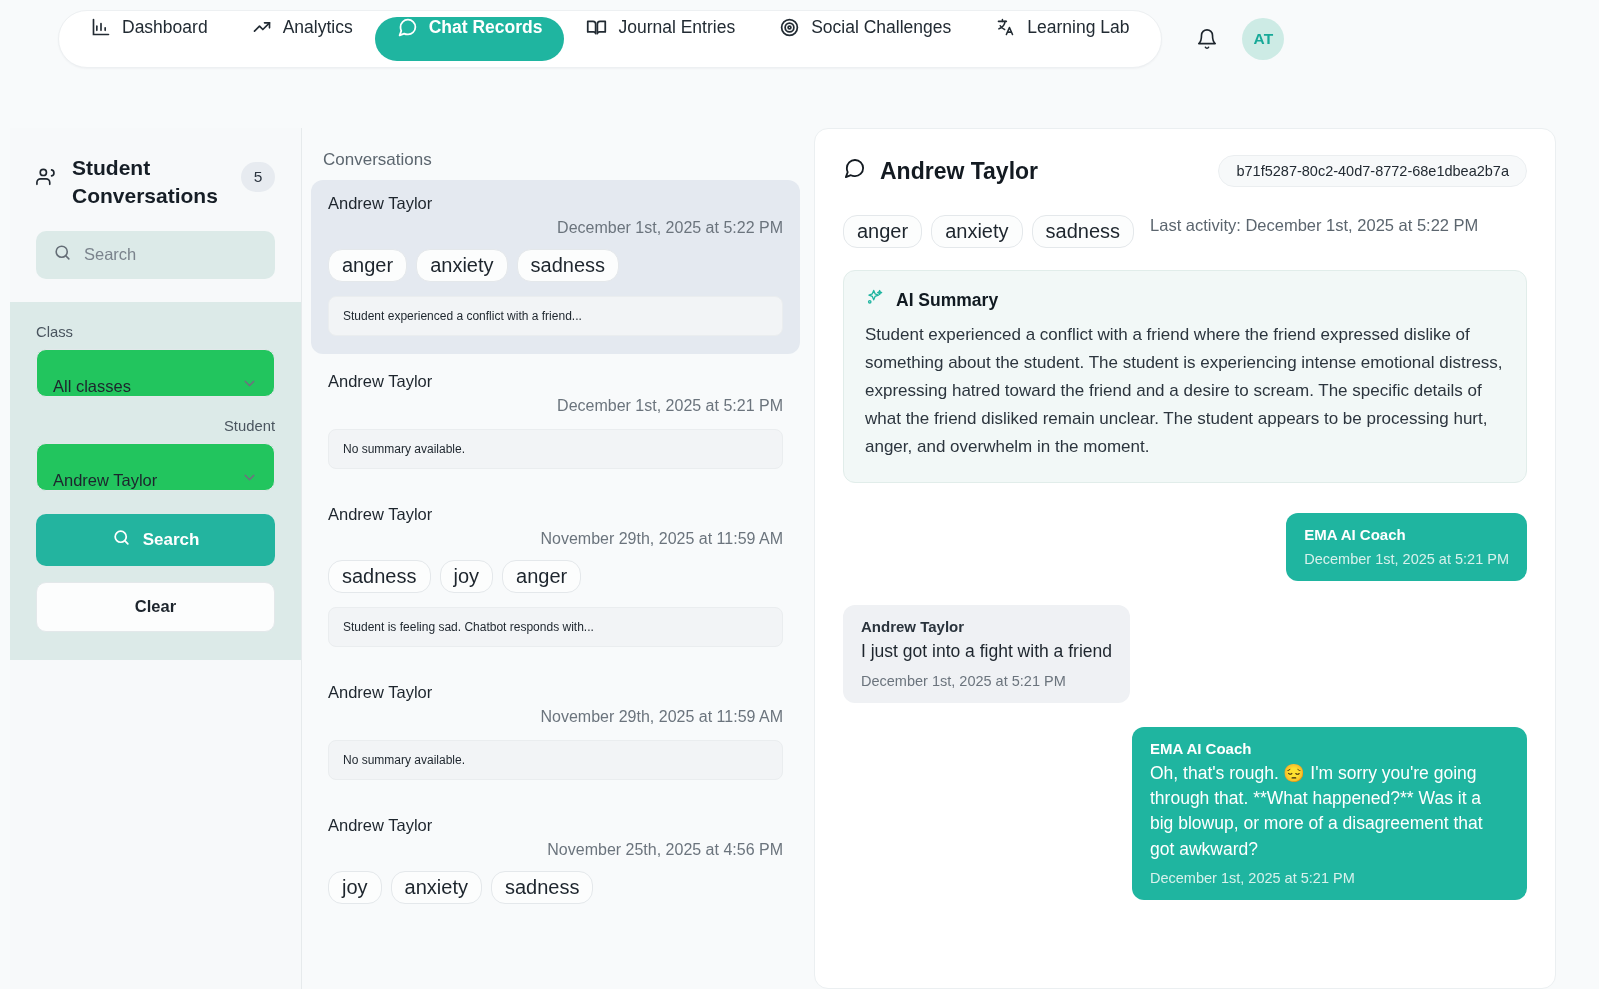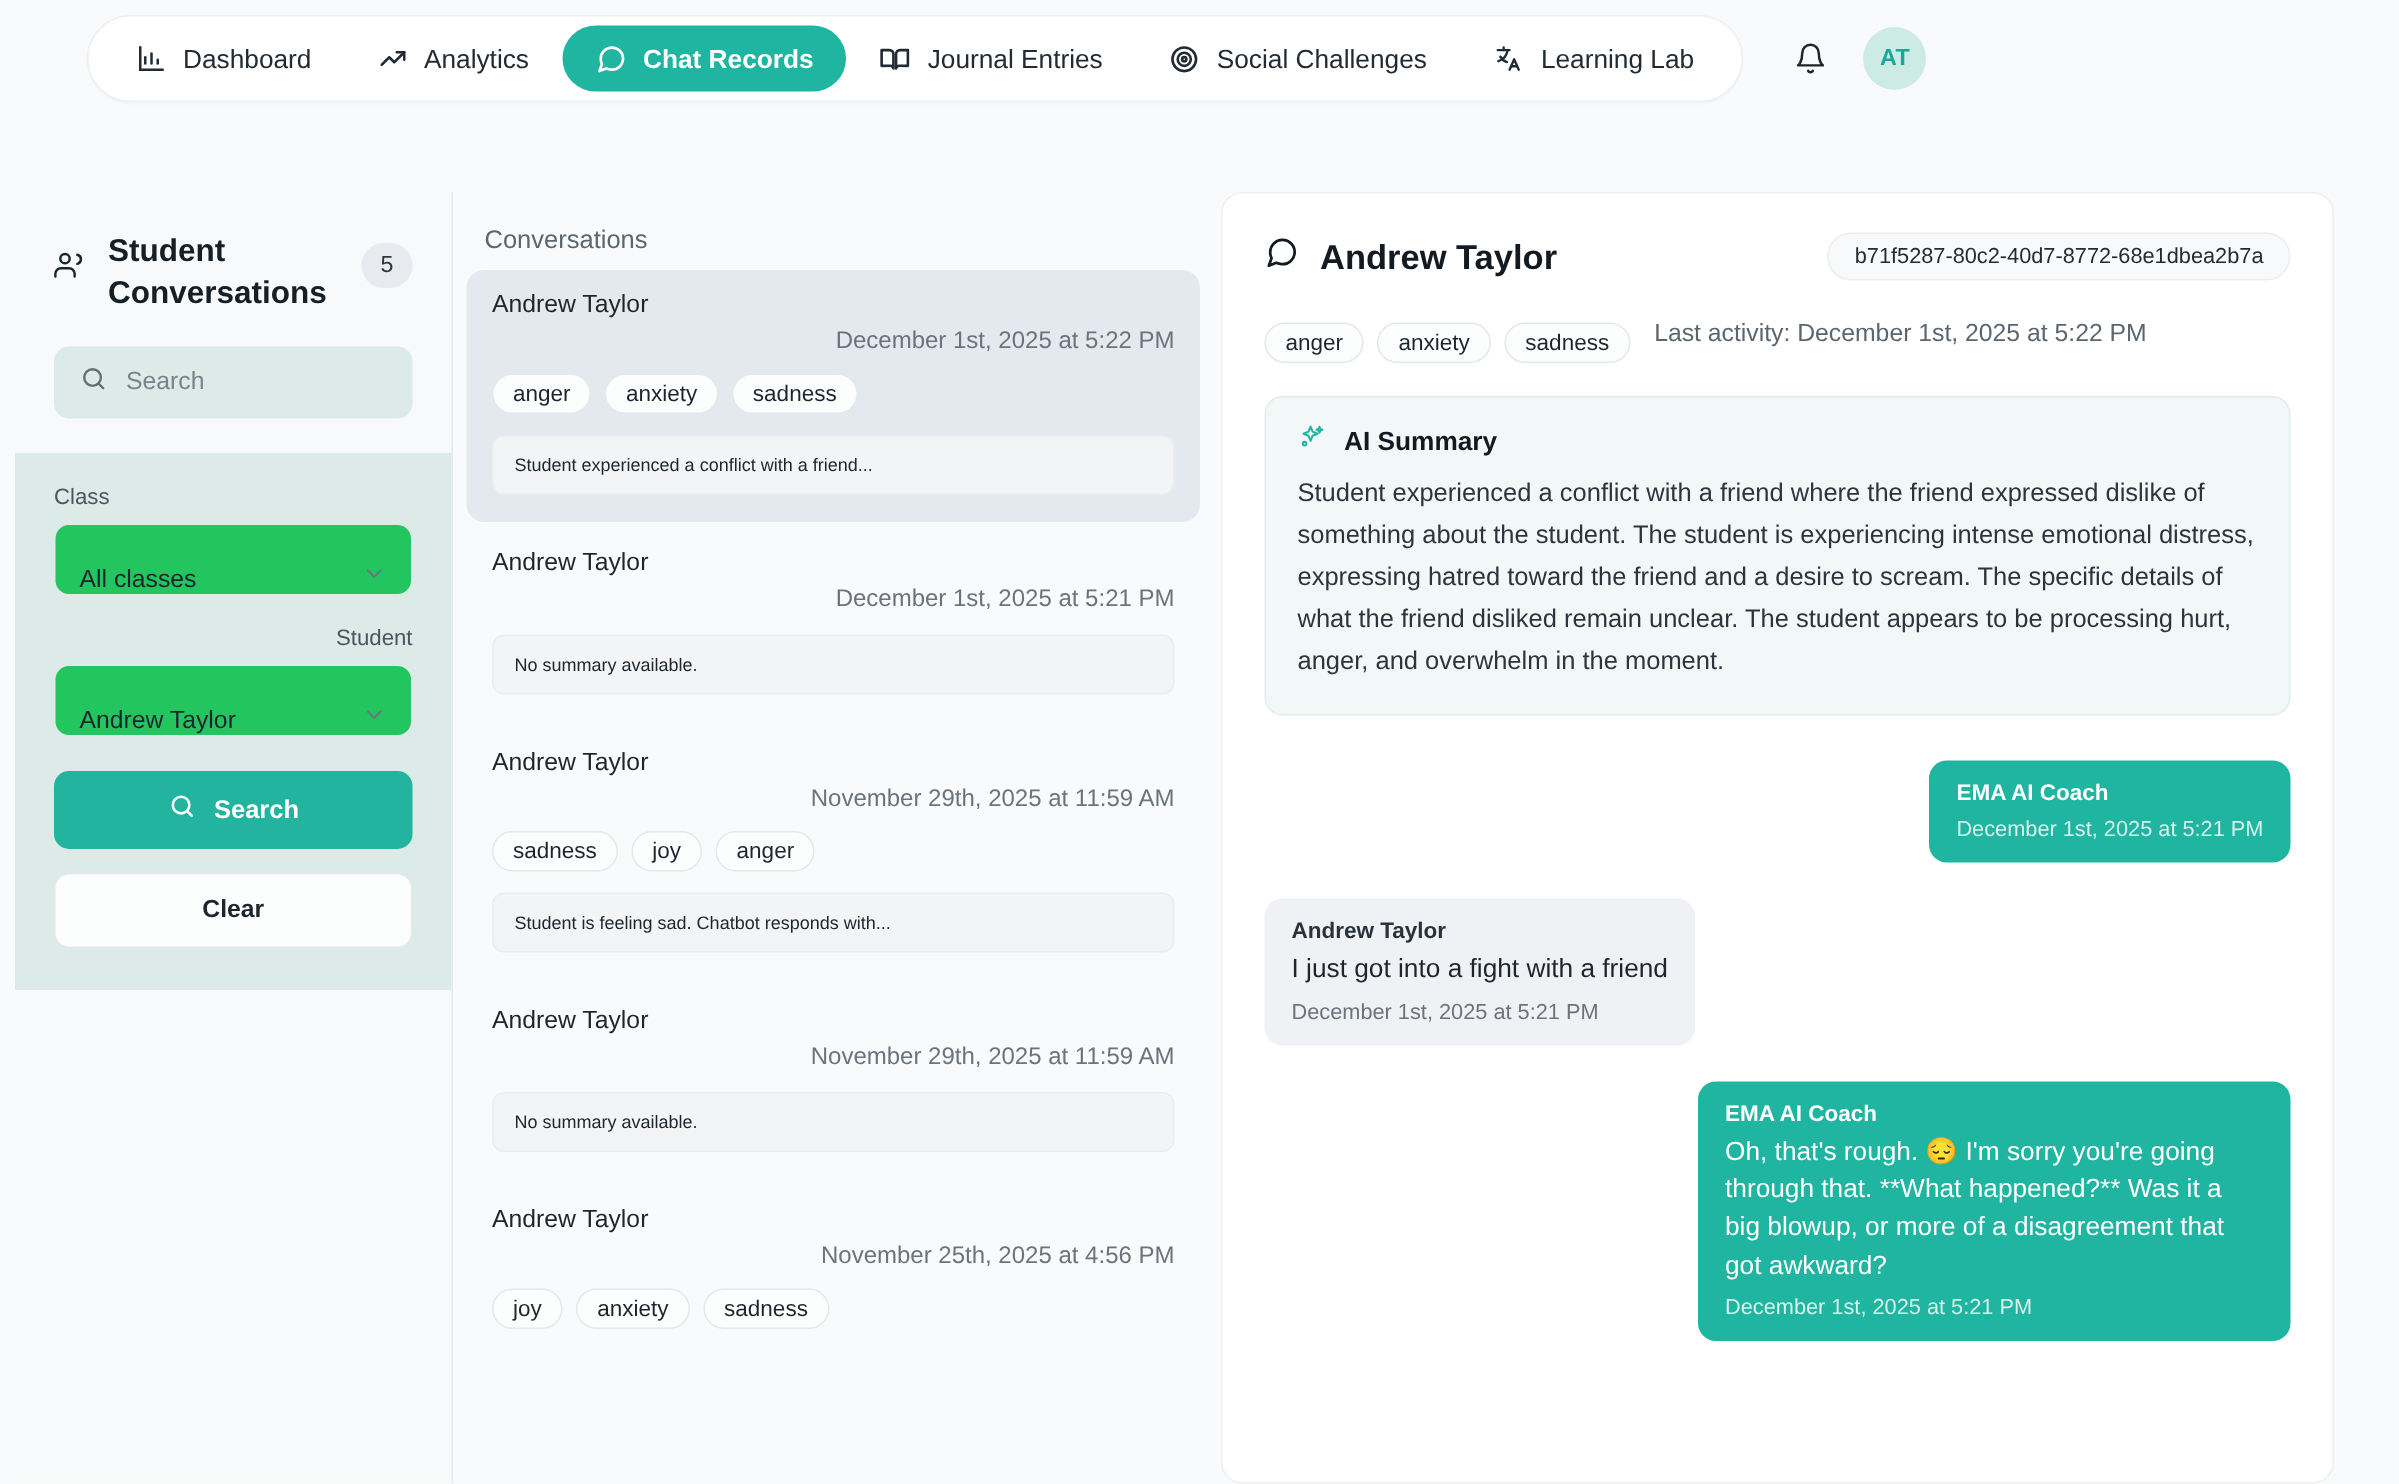--- a/index.html
+++ b/index.html
@@ -20,21 +20,21 @@
     margin-left: 58px;
     height: 58px;
     background: #FFFFFF;
     border: 1px solid #EDF0F2;
     border-radius: 29px;
     display: flex; align-items: center;
     padding: 0 10px;
     box-shadow: 0 1px 2px rgba(16,24,40,.04);
   }
   .nav-item {
-    display: flex; align-items: center; gap: 11px;
+    display: flex; align-items: flex-start; gap: 11px;
     height: 44px; padding: 0 22px;
     border-radius: 22px;
     font-size: 17.5px; color: #222B33;
     white-space: nowrap;
     cursor: pointer;
   }
   .nav-item.active { background: #1FB5A0; color: #fff; font-weight: 600; }
   .nav-item .ico { display: flex; align-items: center; }
   .nav-item svg { display: block; }
 
@@ -118,21 +118,21 @@
     background: #F8FAFB; overflow: hidden;
   }
   .conv-head { font-size: 17px; color: #5C666F; padding: 22px 0 10px 20px; }
   .conv-item { margin: 0 8px 4px 8px; padding: 14px 17px 18px 17px; border-radius: 12px; cursor: pointer; }
   .conv-item.selected { background: #E4E9F0; }
   .conv-name { font-size: 16.5px; color: #1D252D; }
   .conv-date { font-size: 16px; color: #6B747D; text-align: right; margin-top: 6px; }
   .tagrow { display: flex; gap: 9px; margin-top: 12px; }
   .tag {
     border: 1px solid #E4E8EB; background: #FCFDFD; border-radius: 14px;
-    padding: 4px 13px; font-size: 15px; color: #1D252D;
+    padding: 4px 13px; font-size: 20px; color: #1D252D;
   }
   .conv-summary {
     margin-top: 14px; background: #F2F4F6; border: 1px solid #EAEDEF;
     border-radius: 8px; padding: 12px 14px; font-size: 12px; color: #1D252D;
   }
 
   
   .detail {
     position: absolute; left: 814px; top: 0; width: 742px; height: 861px;
     background: #FFFFFF; border: 1px solid #EBEFF1; border-radius: 14px;

